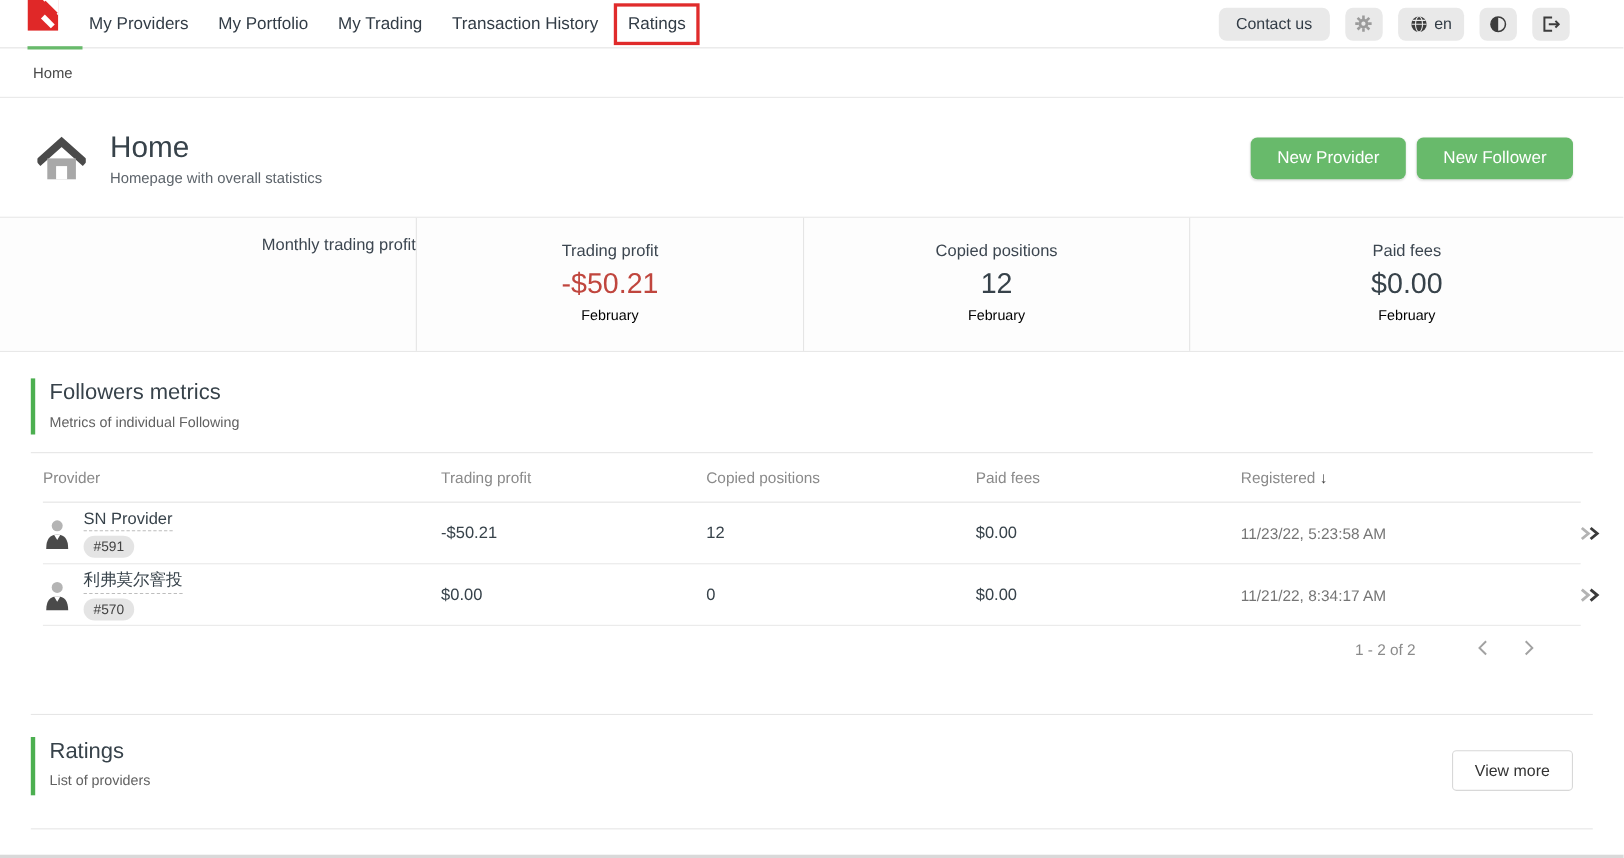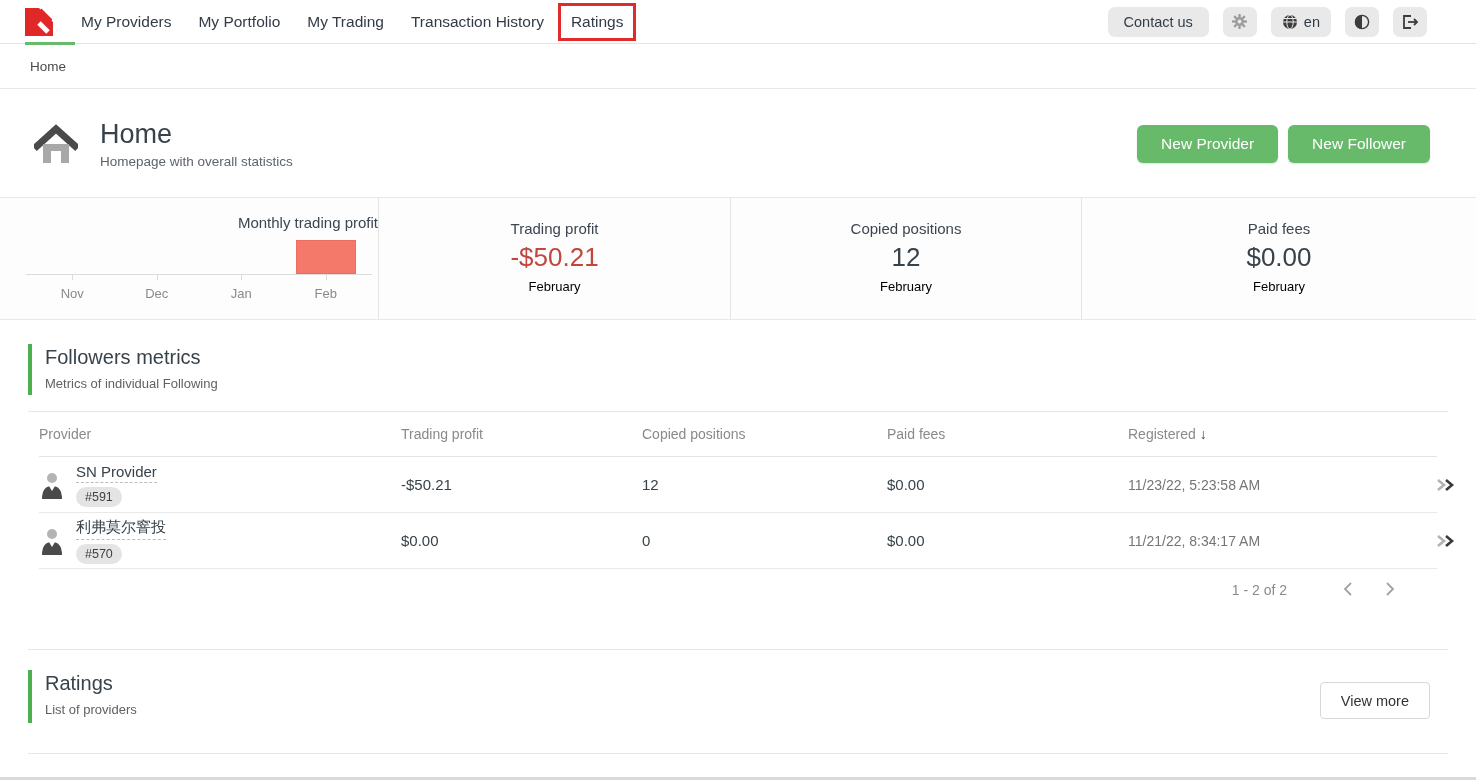--- a/index.html
+++ b/index.html
@@ -1,20 +1,20 @@
 <!DOCTYPE html>
 <html><head>
 <meta charset="utf-8">
 <style>
   * { margin:0; padding:0; box-sizing:border-box; }
   html,body { width:1476px; height:780px; background:#ffffff; overflow:hidden;
     font-family:"Liberation Sans","DejaVu Sans",sans-serif; color:#37424a; }
 
   
-  .topnav { position:relative; height:44px; display:flex; align-items:center;
+  .topnav { position:relative; height:44px; display:flex; 
     padding-left:25px; border-bottom:1px solid #e3e3e3; background:#fff; }
   .logo { width:28px; height:28px; margin-right:28px; cursor:pointer; position:relative; }
   .logo-underline { position:absolute; left:25px; bottom:-2px; width:50px; height:3px; background:#68ba6b; }
   .nav-items { display:flex; align-items:center; gap:27px; list-style:none; }
   .nav-item { font-size:15.5px; color:#323c46; cursor:pointer; white-space:nowrap; }
   .nav-item-wrap { position:relative; }
   .annotation-box { position:absolute; inset:-10px -13px; border:3px solid #e02b2b; pointer-events:none; }
   .nav-right { margin-left:auto; display:flex; align-items:center; gap:14px; padding-right:49px; }
   .gbtn { display:flex; align-items:center; justify-content:center; gap:6px; height:30px;
     background:#e9e9e9; border:none; border-radius:7px; cursor:pointer;
@@ -181,42 +181,20 @@
   </div>
   <div class="header-buttons">
     <button class="btn-green">New Provider</button>
     <button class="btn-green">New Follower</button>
   </div>
 </header>
 
 <section class="stats-row">
   <div class="stat-cell chart-cell">
     <div class="chart-title">Monthly trading profit</div>
-    <div class="mini-chart">
-      <div class="m-axis"></div>
-      <div class="m-cells" id="chart-cells">
-          <div class="m-cell">
-            <div class="m-tick"></div>
-            <div class="m-label">Nov</div>
-          </div>
-          <div class="m-cell">
-            <div class="m-tick"></div>
-            <div class="m-label">Dec</div>
-          </div>
-          <div class="m-cell">
-            <div class="m-tick"></div>
-            <div class="m-label">Jan</div>
-          </div>
-          <div class="m-cell">
-            <div class="m-bar" style="height: 34px; background: rgb(244, 121, 107); border-color: rgb(238, 109, 95);"></div>
-            <div class="m-tick"></div>
-            <div class="m-label">Feb</div>
-          </div>
-        </div>
-    </div>
   </div>
   <div class="stat-cell">
     <div class="stat-label">Trading profit</div>
     <div class="stat-value negative">-$50.21</div>
     <div class="stat-period">February</div>
   </div>
   <div class="stat-cell">
     <div class="stat-label">Copied positions</div>
     <div class="stat-value">12</div>
     <div class="stat-period">February</div>

